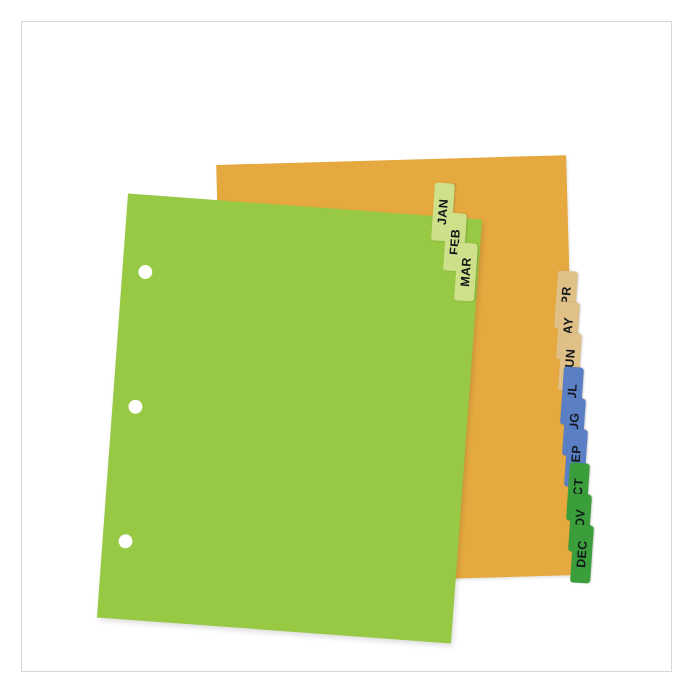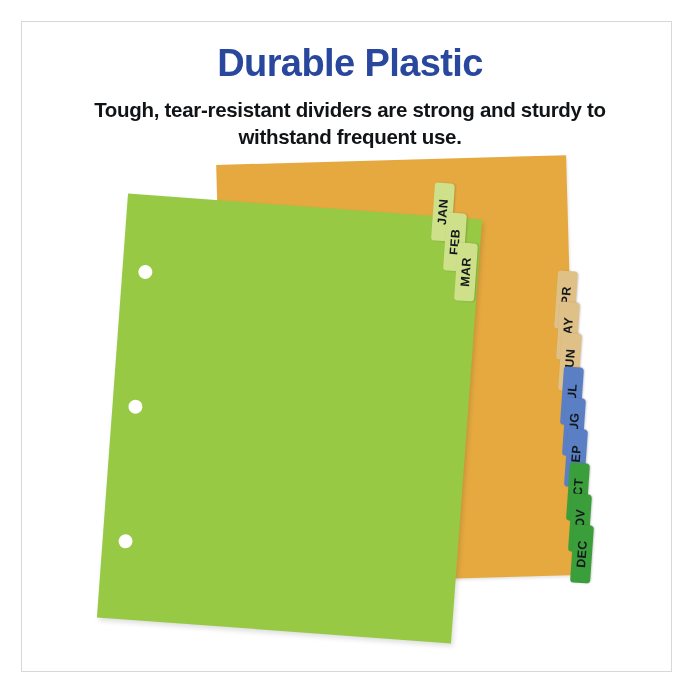--- a/index.html
+++ b/index.html
@@ -163,18 +163,14 @@
         <div class="tab tab-side" style="left: 543px; top: 386px; background: rgb(90, 127, 196); color: rgb(20, 24, 28); transform: rotate(-86deg);">JUL</div>
         <div class="tab tab-side" style="left: 545px; top: 417px; background: rgb(90, 127, 196); color: rgb(20, 24, 28); transform: rotate(-86deg);">AUG</div>
         <div class="tab tab-side" style="left: 547px; top: 448px; background: rgb(90, 127, 196); color: rgb(20, 24, 28); transform: rotate(-86deg);">SEP</div>
         <div class="tab tab-side" style="left: 549px; top: 482px; background: rgb(58, 158, 58); color: rgb(20, 24, 28); transform: rotate(-86deg);">OCT</div>
         <div class="tab tab-side" style="left: 551px; top: 513px; background: rgb(58, 158, 58); color: rgb(20, 24, 28); transform: rotate(-86deg);">NOV</div>
         <div class="tab tab-side" style="left: 553px; top: 544px; background: rgb(58, 158, 58); color: rgb(20, 24, 28); transform: rotate(-86deg);">DEC</div>
       </div>
 
   </div>
 
-  <div id="text-block">
-    <h1 id="headline">Durable Plastic</h1>
-    <p id="subhead">Tough, tear-resistant dividers are strong and sturdy to withstand frequent use.</p>
-  </div>
 
 </div>
 
 </body></html>

